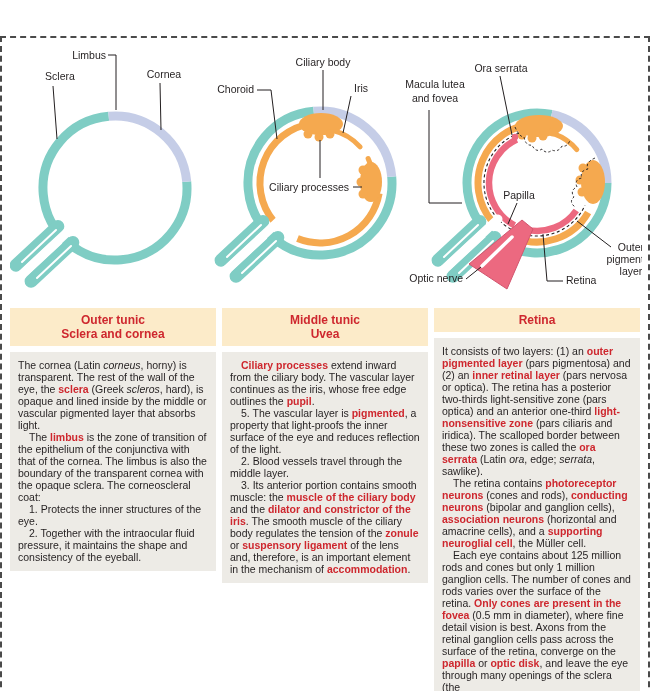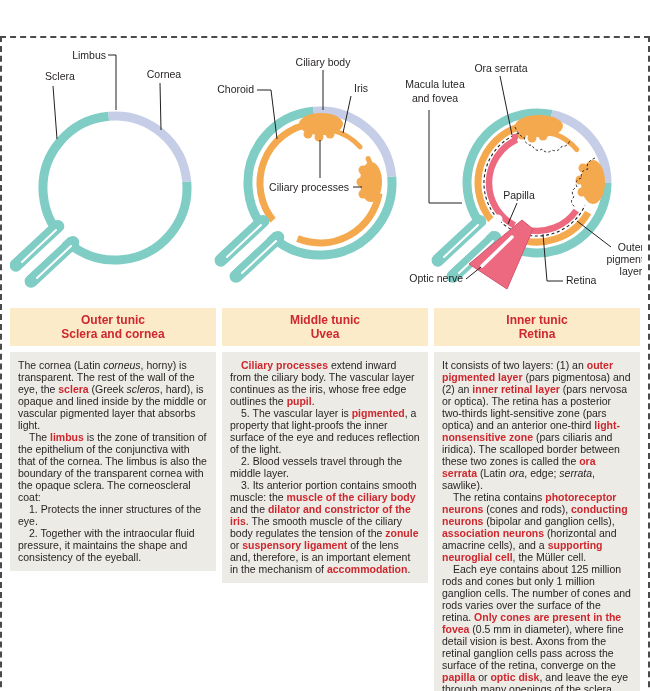--- a/index.html
+++ b/index.html
@@ -152,21 +152,20 @@
       </div>
       <div class="txt">
           <div class="para ind"><span class="red">Ciliary processes</span><span> extend inward from the ciliary body. The vascular layer continues as the iris, whose free edge outlines the </span><span class="red">pupil</span><span>.</span></div>
           <div class="para ind"><span>5. The vascular layer is </span><span class="red">pigmented</span><span>, a property that light-proofs the inner surface of the eye and reduces reflection of the light.</span></div>
           <div class="para ind"><span>2. Blood vessels travel through the middle layer.</span></div>
           <div class="para ind"><span>3. Its anterior portion contains smooth muscle: the </span><span class="red">muscle of the ciliary body</span><span> and the </span><span class="red">dilator and constrictor of the iris</span><span>. The smooth muscle of the ciliary body regulates the tension of the </span><span class="red">zonule</span><span> or </span><span class="red">suspensory ligament</span><span> of the lens and, therefore, is an important element in the mechanism of </span><span class="red">accommodation</span><span>.</span></div>
         </div>
     </div>
     <div class="col">
       <div class="hdr">
-        <div>Inner tunic</div>
         <div>Retina</div>
       </div>
       <div class="txt">
           <div class="para"><span>It consists of two layers: (1) an </span><span class="red">outer pigmented layer</span><span> (pars pigmentosa) and (2) an </span><span class="red">inner retinal layer</span><span> (pars nervosa or optica). The retina has a posterior two-thirds light-sensitive zone (pars optica) and an anterior one-third </span><span class="red">light-nonsensitive zone</span><span> (pars ciliaris and iridica). The scalloped border between these two zones is called the </span><span class="red">ora serrata</span><span> (Latin </span><span class="ital">ora</span><span>, edge; </span><span class="ital">serrata</span><span>, sawlike).</span></div>
           <div class="para ind"><span>The retina contains </span><span class="red">photoreceptor neurons</span><span> (cones and rods), </span><span class="red">conducting neurons</span><span> (bipolar and ganglion cells), </span><span class="red">association neurons</span><span> (horizontal and amacrine cells), and a </span><span class="red">supporting neuroglial cell</span><span>, the Müller cell.</span></div>
           <div class="para ind"><span>Each eye contains about 125 million rods and cones but only 1 million ganglion cells. The number of cones and rods varies over the surface of the retina. </span><span class="red">Only cones are present in the fovea</span><span> (0.5 mm in diameter), where fine detail vision is best. Axons from the retinal ganglion cells pass across the surface of the retina, converge on the </span><span class="red">papilla</span><span> or </span><span class="red">optic disk</span><span>, and leave the eye through many openings of the sclera (the </span></div>
         </div>
     </div>
   </div>
 

